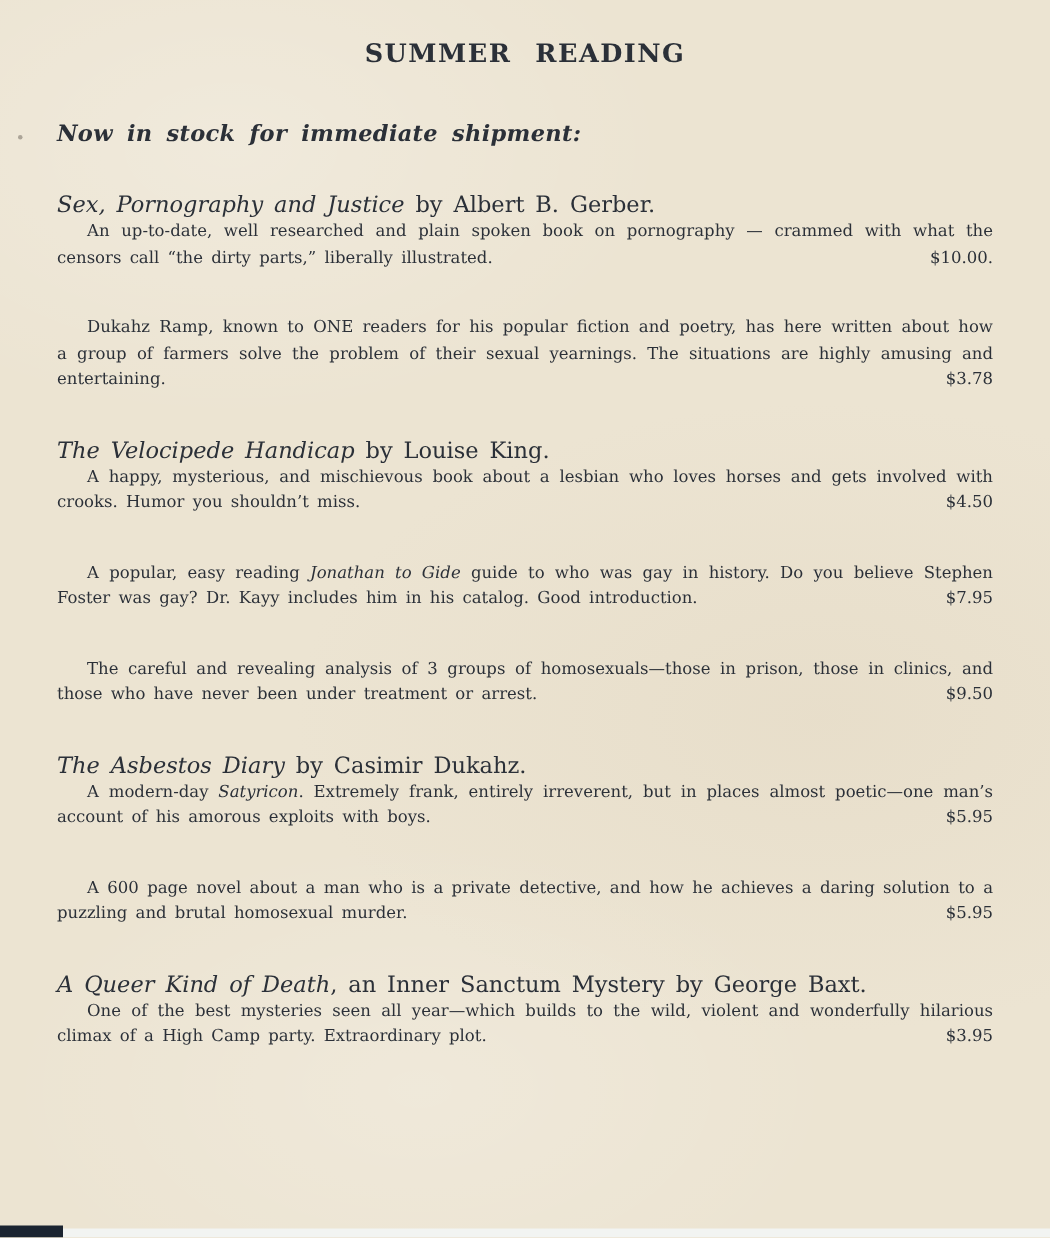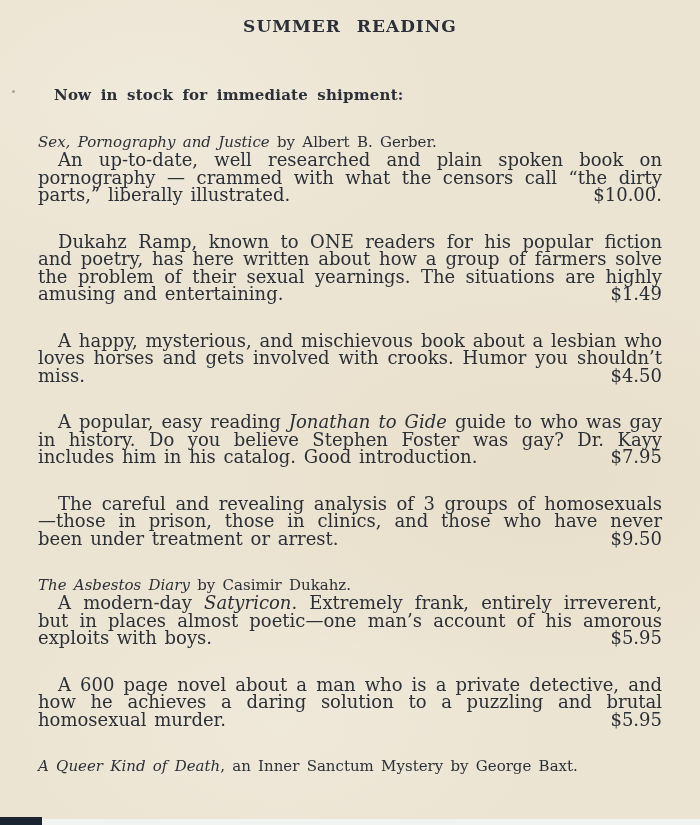--- a/index.html
+++ b/index.html
@@ -17,48 +17,49 @@
       radial-gradient(ellipse 500px 300px at 78% 58%, rgba(223,211,188,0.35), rgba(223,211,188,0) 70%),
       radial-gradient(ellipse 400px 240px at 40% 88%, rgba(255,255,255,0.18), rgba(255,255,255,0) 70%);
     color:var(--ink);
     font-family:"DejaVu Serif","Liberation Serif",serif;
     position:relative;
     overflow:hidden;
   }
   .content{padding:0 38px;}
   .page-title{
     margin:0;
-    padding-top:16px;
+    padding-top:26px;
     text-align:center;
     font-size:17px;
     font-weight:bold;
     letter-spacing:1px;
     word-spacing:9px;
   }
   .subtitle{
-    margin:16px;
+    margin:0;
     padding-top:34px;
     font-size:15px;
     font-weight:bold;
     letter-spacing:0.2px;
     word-spacing:4px;
+    font-style:italic;
   }
   .book{
     margin-top:29px;
   }
   .book-title{
     font-size:15px;
     line-height:18px;
     word-spacing:2.5px;
   }
   .book-title .t-italic{font-style:italic;}
   .book-desc{
     position:relative;
     margin:0;
-    font-size:18px;
+    font-size:11px;
     line-height:17.5px;
     text-align:justify;
     text-indent:20px;
     word-spacing:2px;
   }
   .price{
     position:absolute;
     right:0;bottom:0;
     font-style:normal;
     text-indent:0;
@@ -90,24 +91,25 @@
   <h1 class="page-title">SUMMER  READING</h1>
 
   <div class="subtitle">Now in stock for immediate shipment:</div>
 
   <div class="book">
     <div class="book-title"><span class="t-italic">Sex, Pornography and Justice</span><span> by Albert B. Gerber.</span></div>
     <p class="book-desc"><span>An up-to-date, well researched and plain spoken book on pornography — crammed with what the censors call “the dirty parts,” liberally illustrated.</span><span class="d-italic"></span><span></span><span class="price">$10.00.</span></p>
   </div>
 
   <div class="book">
-    <p class="book-desc"><span>Dukahz Ramp, known to ONE readers for his popular fiction and poetry, has here written about how a group of farmers solve the problem of their sexual yearnings. The situations are highly amusing and entertaining.</span><span class="d-italic"></span><span></span><span class="price">$1.49</span></p>
+    <p class="book-desc"><span>Dukahz Ramp, known to ONE readers for his popular fiction and poetry, has here written about how a group of farmers solve the problem of their sexual yearnings. The situations are highly amusing and entertaining.</span><span class="d-italic"></span><span></span><span class="price">$3.78</span></p>
   </div>
 
   <div class="book">
+    <div class="book-title"><span class="t-italic">The Velocipede Handicap</span><span> by Louise King.</span></div>
     <p class="book-desc"><span>A happy, mysterious, and mischievous book about a lesbian who loves horses and gets involved with crooks. Humor you shouldn’t miss.</span><span class="d-italic"></span><span></span><span class="price">$4.50</span></p>
   </div>
 
   <div class="book">
     <p class="book-desc"><span>A popular, easy reading </span><span class="d-italic">Jonathan to Gide</span><span> guide to who was gay in history. Do you believe Stephen Foster was gay? Dr. Kayy includes him in his catalog. Good introduction.</span><span class="price">$7.95</span></p>
   </div>
 
   <div class="book">
     <p class="book-desc"><span>The careful and revealing analysis of 3 groups of homosexuals—those in prison, those in clinics, and those who have never been under treatment or arrest.</span><span class="d-italic"></span><span></span><span class="price">$9.50</span></p>
   </div>
@@ -116,19 +118,20 @@
     <div class="book-title"><span class="t-italic">The Asbestos Diary</span><span> by Casimir Dukahz.</span></div>
     <p class="book-desc"><span>A modern-day </span><span class="d-italic">Satyricon</span><span>. Extremely frank, entirely irreverent, but in places almost poetic—one man’s account of his amorous exploits with boys.</span><span class="price">$5.95</span></p>
   </div>
 
   <div class="book">
     <p class="book-desc"><span>A 600 page novel about a man who is a private detective, and how he achieves a daring solution to a puzzling and brutal homosexual murder.</span><span class="d-italic"></span><span></span><span class="price">$5.95</span></p>
   </div>
 
   <div class="book">
     <div class="book-title"><span class="t-italic">A Queer Kind of Death</span><span>, an Inner Sanctum Mystery by George Baxt.</span></div>
+    <p class="book-desc"><span>One of the best mysteries seen all year—which builds to the wild, violent and wonderfully hilarious climax of a High Camp party. Extraordinary plot.</span><span class="d-italic"></span><span></span><span class="price">$3.95</span></p>
   </div>
 
 </div>
 
 <div class="speck" style="left:12px;top:90px;"></div>
 <div class="corner-block"></div>
 <div class="bottom-strip"></div>
 
 </body></html>

